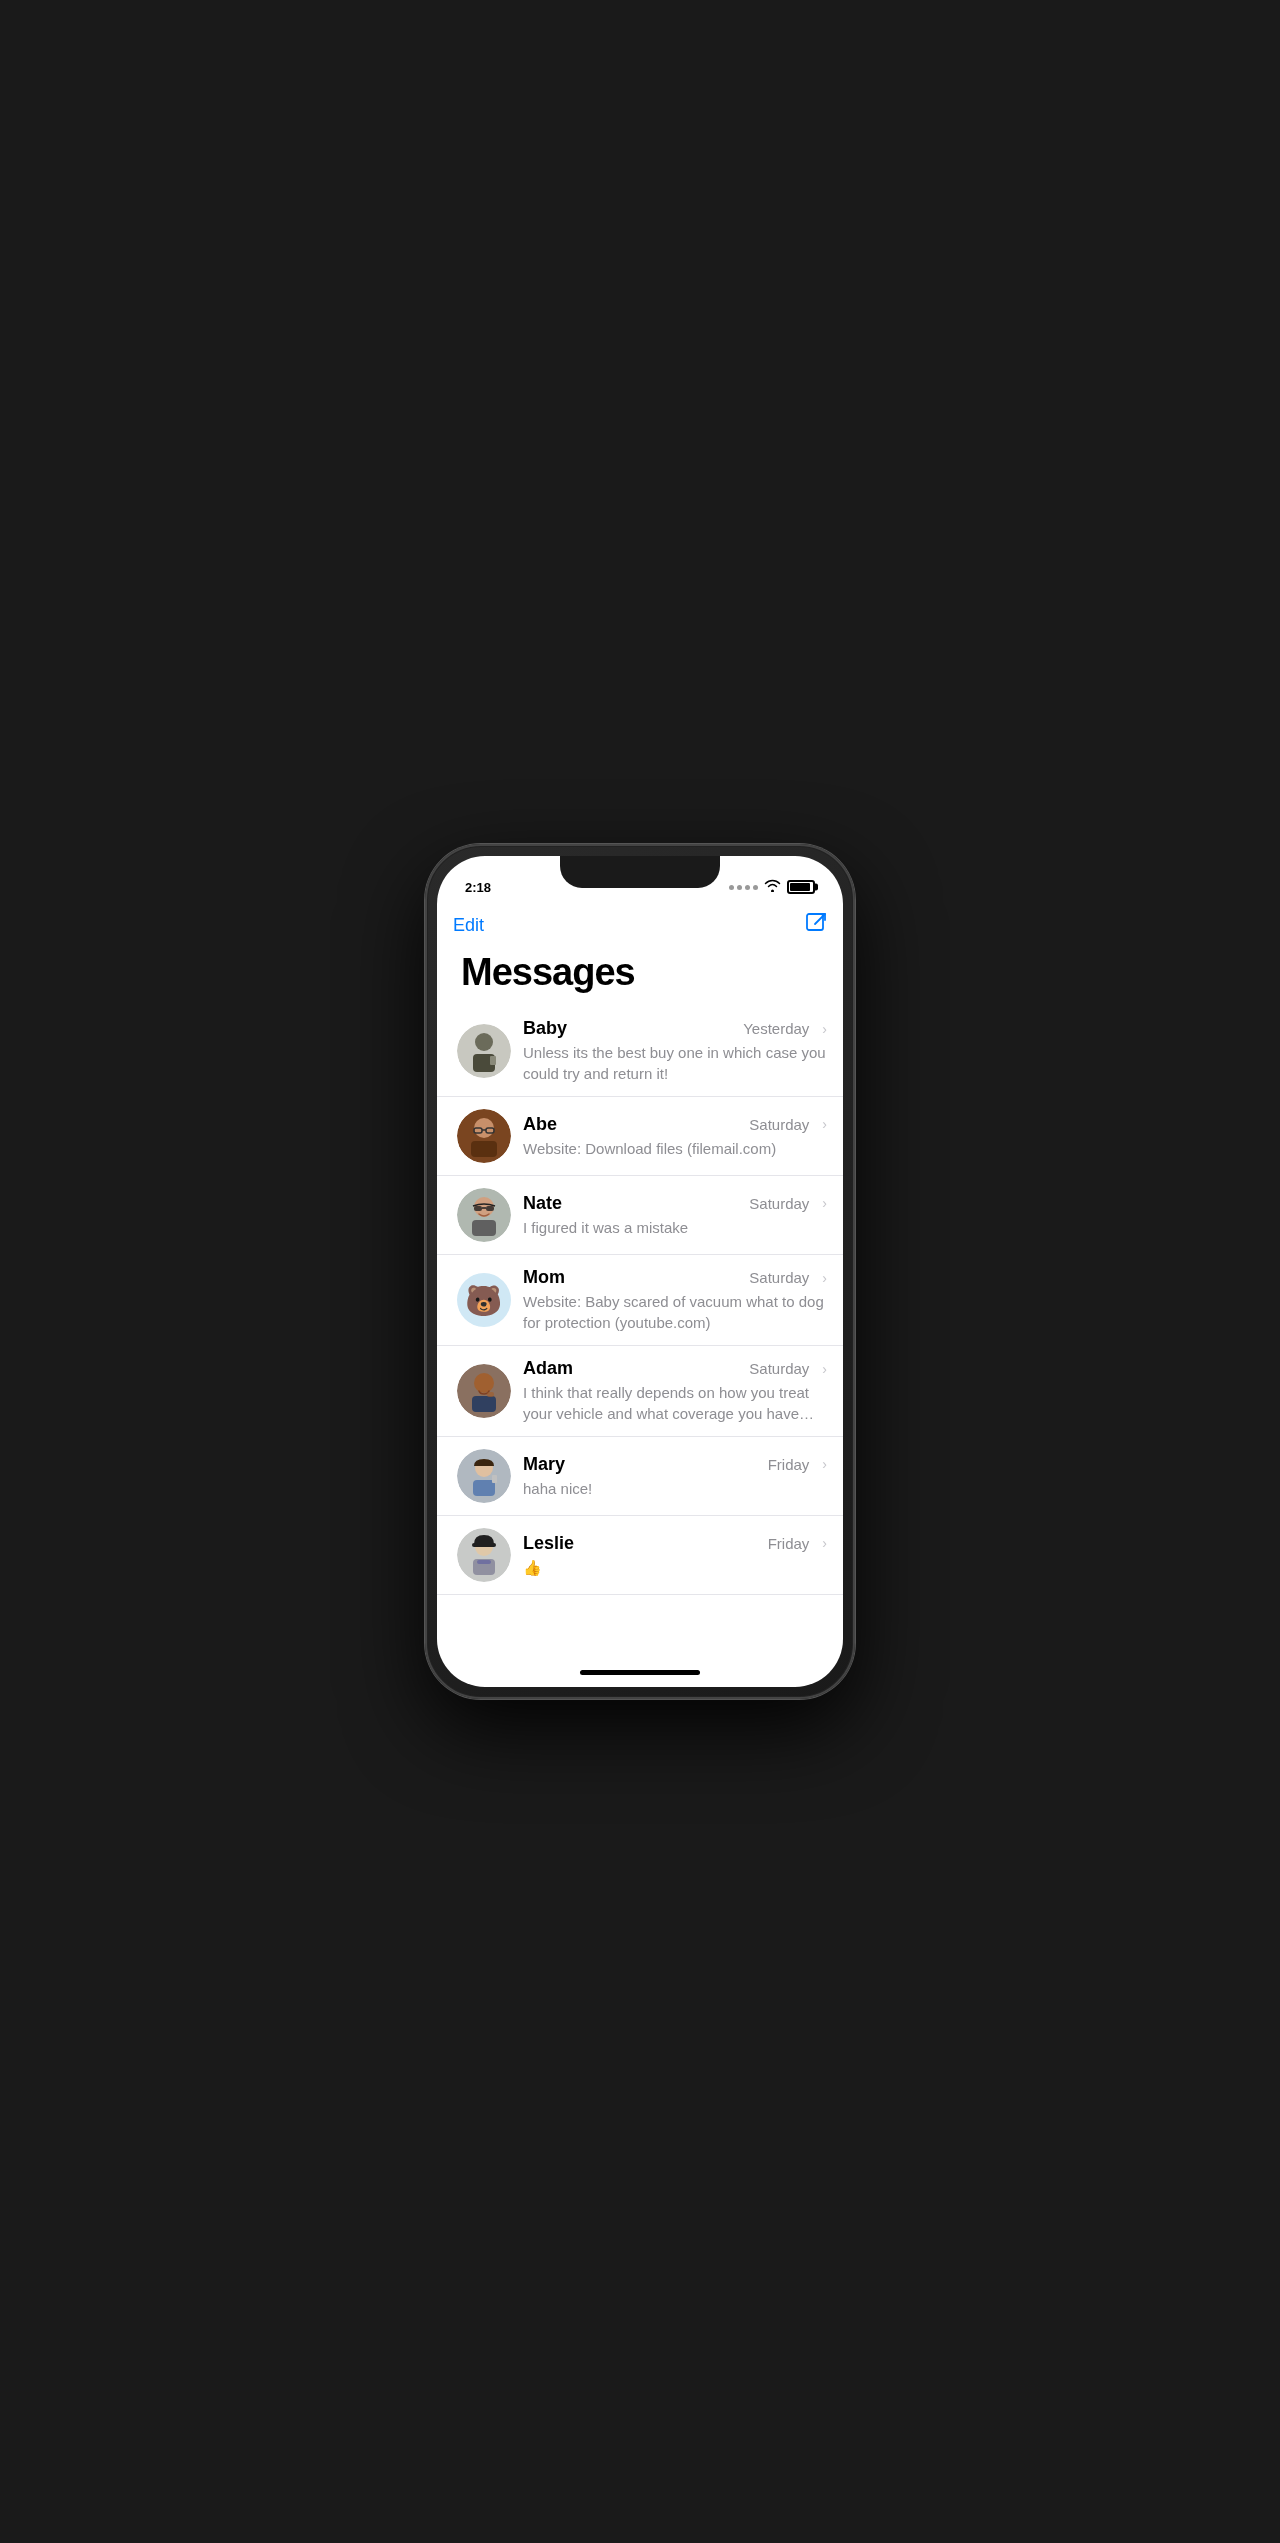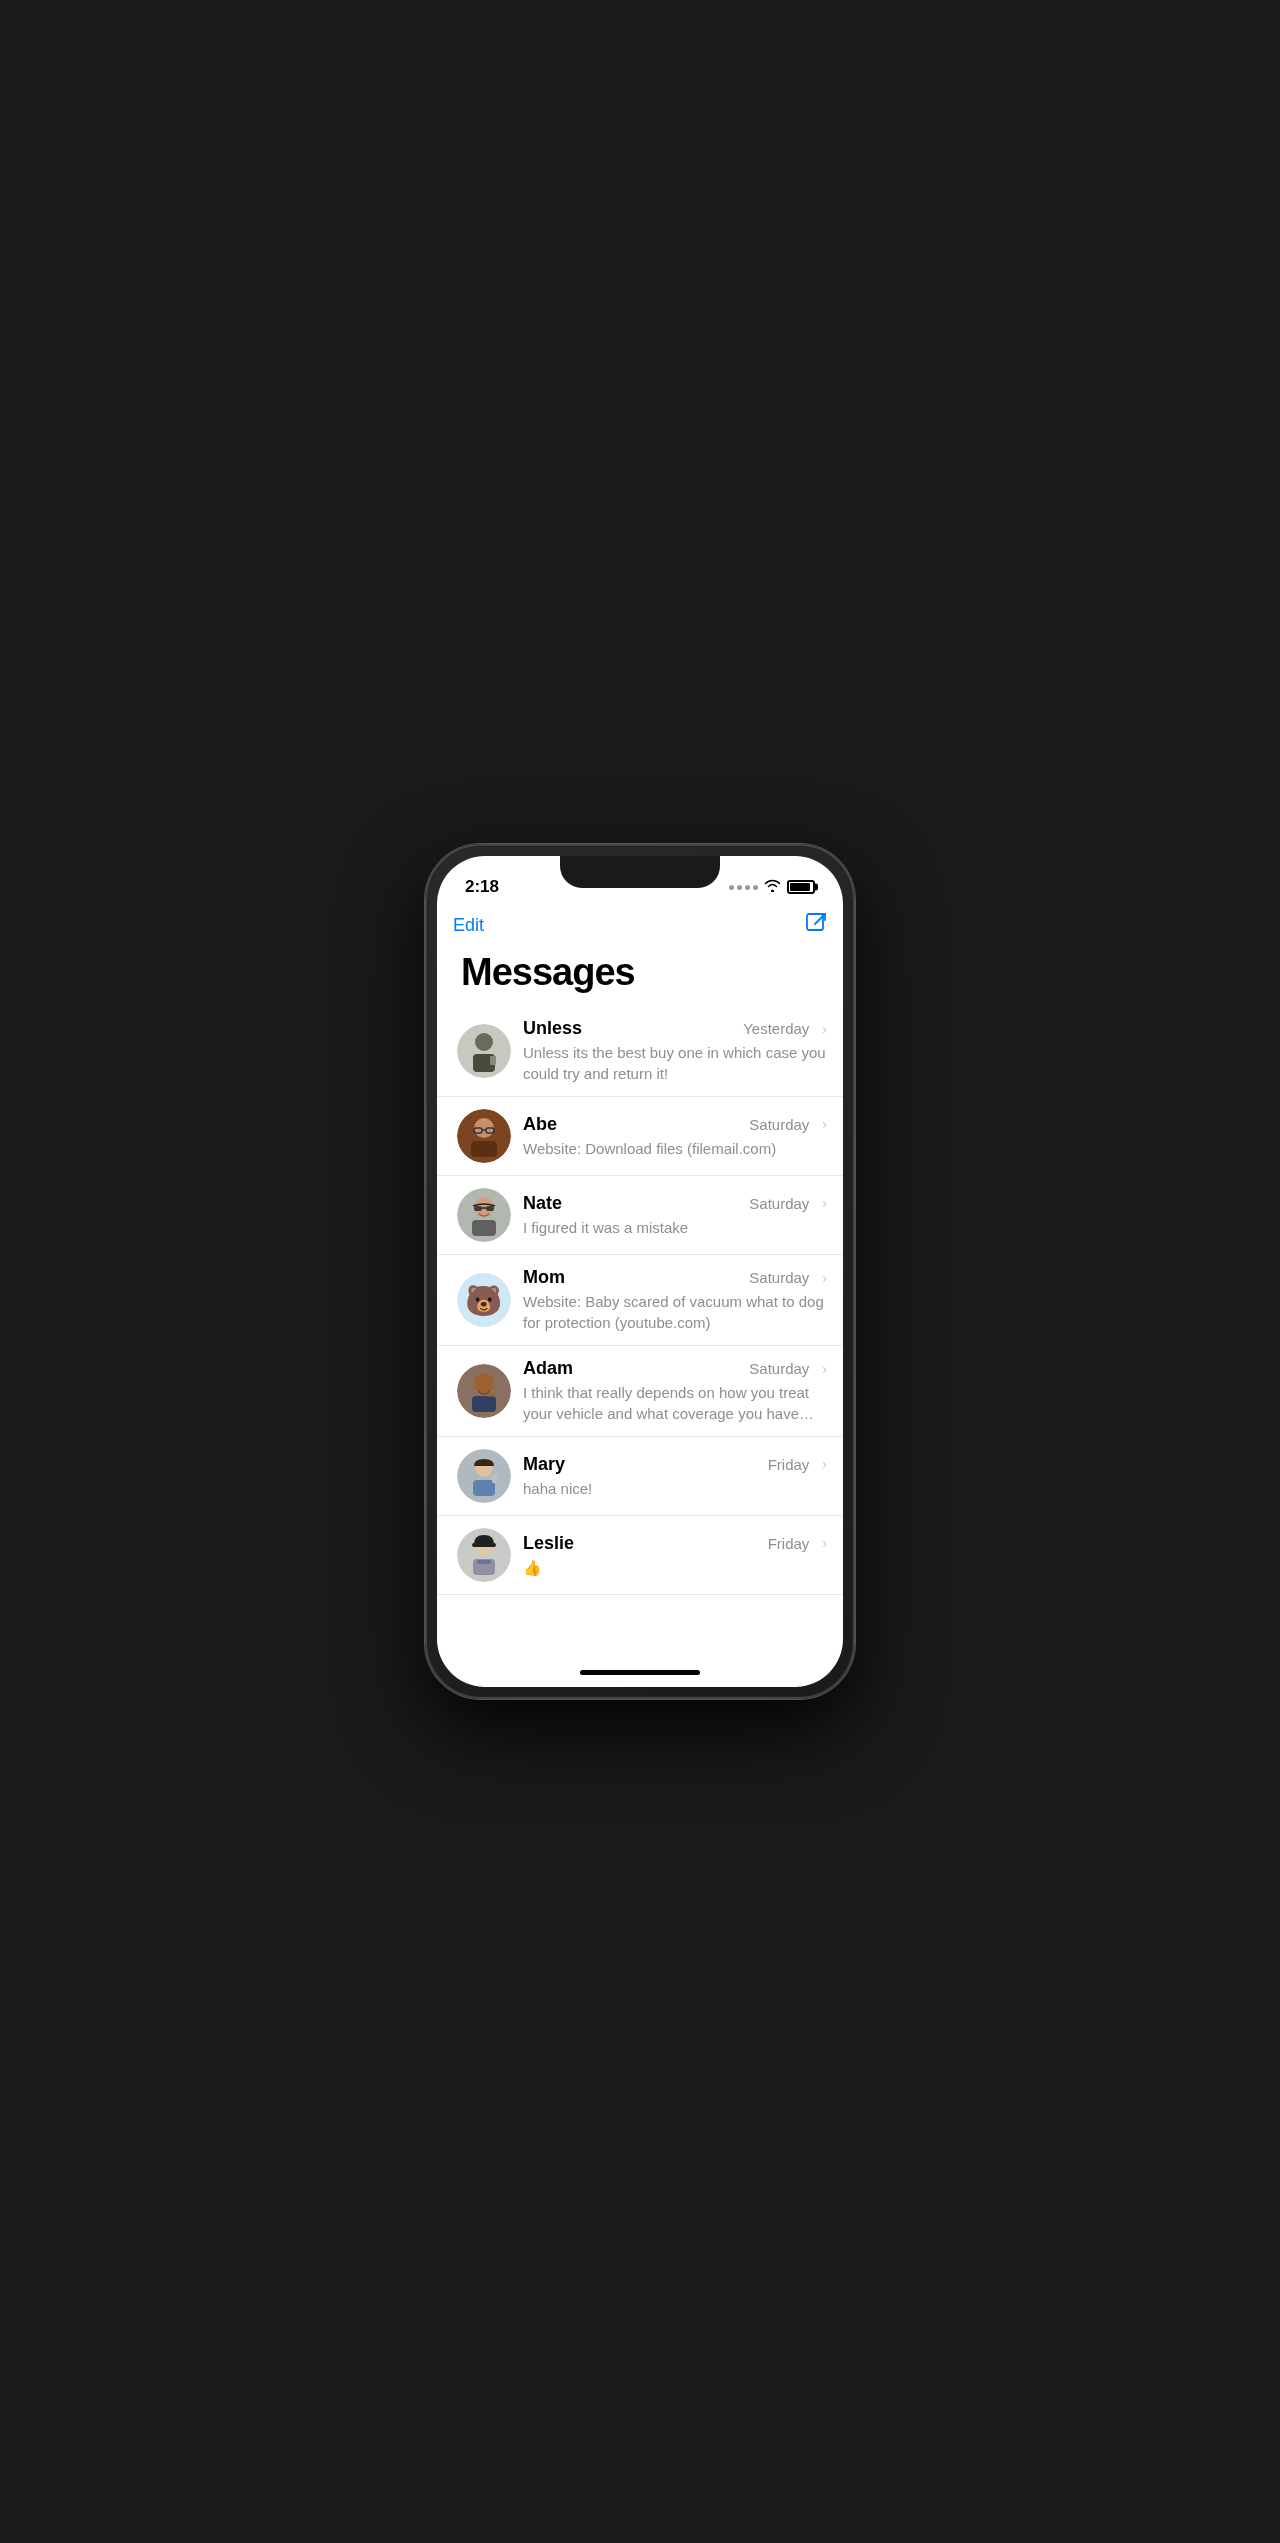--- a/index.html
+++ b/index.html
@@ -100,21 +100,21 @@
       display: flex;
       justify-content: space-between;
       align-items: center;
       padding: 14px 28px 0;
       height: 48px;
       position: relative;
       z-index: 5;
     }
 
     .status-time {
-      font-size: 17px;
+      font-size: 13px;
       font-weight: 600;
       color: #000;
     }
 
     .status-icons {
       display: flex;
       align-items: center;
       gap: 6px;
     }
 
@@ -353,21 +353,21 @@
               <svg width="54" height="54" viewBox="0 0 54 54">
                 <circle cx="27" cy="27" r="27" fill="#c8c8c0"></circle>
 
                 <circle cx="27" cy="18" r="9" fill="#6b6b5a"></circle>
                 <rect x="16" y="30" width="22" height="18" rx="4" fill="#4a4a3a"></rect>
                 <rect x="33" y="32" width="6" height="9" rx="1" fill="#8a8a7a"></rect>
               </svg>
             </div>
             <div class="message-body">
               <div class="message-header">
-                <span class="contact-name">Unless</span>
+                <span class="contact-name">Baby</span>
                 <div class="message-meta">
                   <span class="message-time">Yesterday</span>
                   <span class="chevron-icon">›</span>
                 </div>
               </div>
               <div class="message-preview two-line">Unless its the best buy one in which case you could try and return it!</div>
             </div>
           </li>
 
           <li class="message-item">

